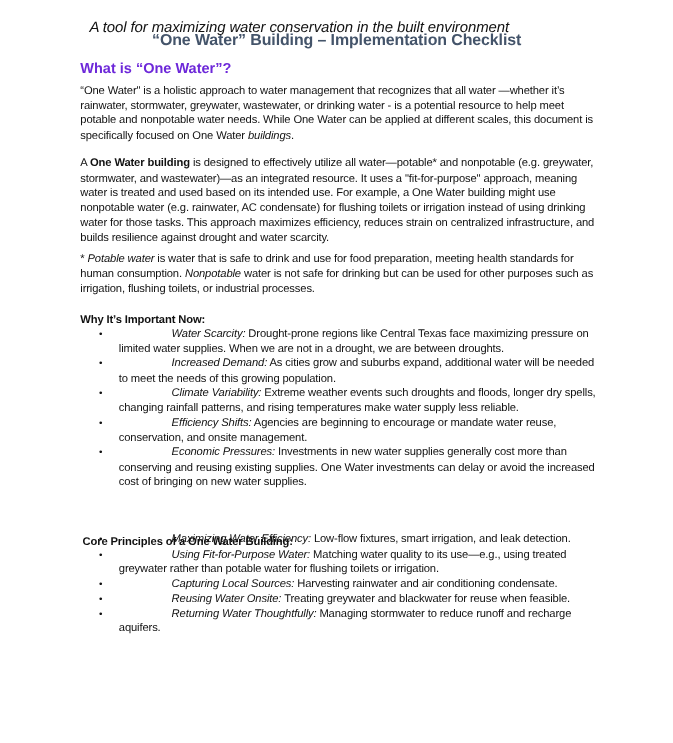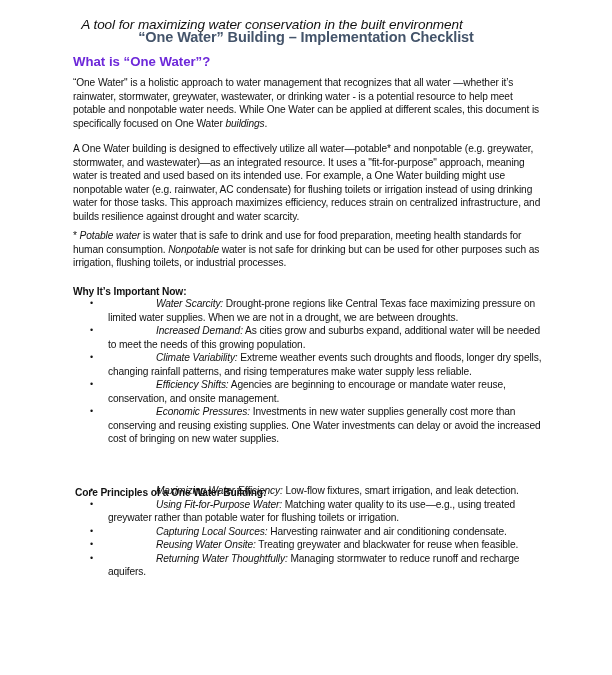--- a/index.html
+++ b/index.html
@@ -84,21 +84,21 @@
       position: absolute;
       left: 17px;
       top: 0;
       font-size: 9px;
     }
     ul.bullets li .term {
       font-style: italic;
       margin-left: 48px;
     }
     em { font-style: italic; }
-    strong { font-weight: normal; }
+    strong { font-weight: bold; }
   </style>
 </head>
 <body>
 
 <div class="title">“One Water” Building – Implementation Checklist</div>
 <div class="subtitle">A tool for maximizing water conservation in the built environment</div>
 
 <div class="section-heading">What is “One Water”?</div>
 
 <p class="para" style="top:76px;"><span>“One Water" is a holistic approach to water management that recognizes that all water —whether it’s rainwater, stormwater, greywater, wastewater, or drinking water - is a potential resource to help meet potable and nonpotable water needs. While One Water can be applied at different scales, this document is specifically focused on One Water </span><em>buildings</em><span>.</span></p>

